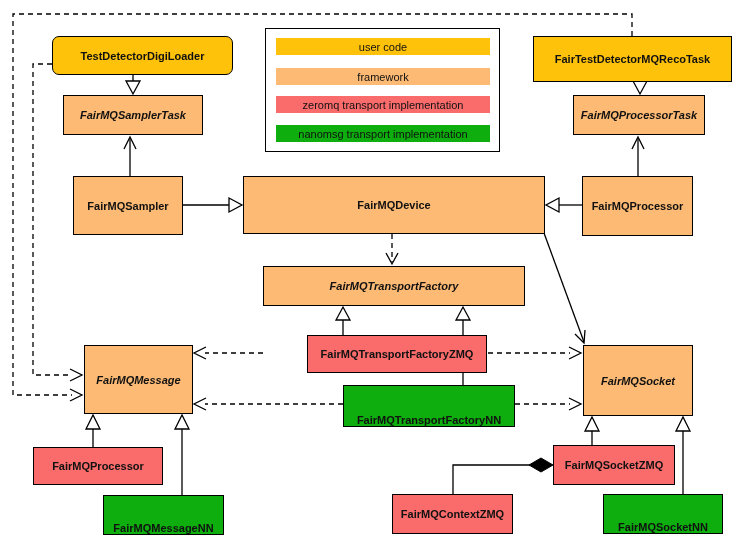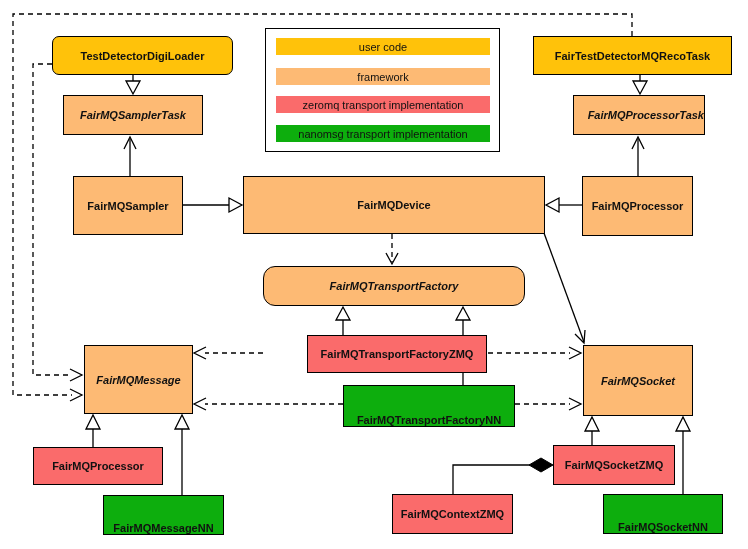--- a/index.html
+++ b/index.html
@@ -157,42 +157,42 @@
         <span>zeromq transport implementation</span>
       </div>
     <div class="bar c-green" style="top:96px;">
         <span>nanomsg transport implementation</span>
       </div>
   </div>
 
   <div class="node c-yellow" style="left:52px;top:36px;width:181px;height:39px;border-radius:7px;">
       <span>TestDetectorDigiLoader</span>
     </div>
-  <div class="node c-yellow" style="left:533px;top:36px;width:199px;height:39px;">
+  <div class="node c-yellow" style="left:533px;top:36px;width:199px;height:46px;">
       <span>FairTestDetectorMQRecoTask</span>
     </div>
 
   <div class="node c-blue italic" style="left:63px;top:95px;width:140px;height:40px;">
       <span>FairMQSamplerTask</span>
     </div>
-  <div class="node c-blue italic" style="left:573px;top:95px;width:132px;height:40px;justify-content:flex-end;">
+  <div class="node c-blue italic" style="left:573px;top:95px;width:132px;height:40px;">
       <span>FairMQProcessorTask</span>
     </div>
 
   <div class="node c-blue" style="left:73px;top:176px;width:110px;height:59px;">
       <span>FairMQSampler</span>
     </div>
   <div class="node c-blue" style="left:243px;top:176px;width:302px;height:58px;">
       <span>FairMQDevice</span>
     </div>
   <div class="node c-blue" style="left:582px;top:176px;width:111px;height:60px;">
       <span>FairMQProcessor</span>
     </div>
 
-  <div class="node c-blue italic" style="left:263px;top:266px;width:262px;height:40px;border-radius:12px;">
+  <div class="node c-blue italic" style="left:263px;top:266px;width:262px;height:40px;">
       <span>FairMQTransportFactory</span>
     </div>
   <div class="node c-red" style="left:263px;top:335px;width:180px;height:38px;margin-left:44px;">
       <span>FairMQTransportFactoryZMQ</span>
     </div>
   <div class="node c-green" style="left:343px;top:385px;width:172px;height:42px;">
       <span>FairMQTransportFactoryNN</span>
     </div>
 
   <div class="node c-blue italic" style="left:84px;top:345px;width:109px;height:69px;">

